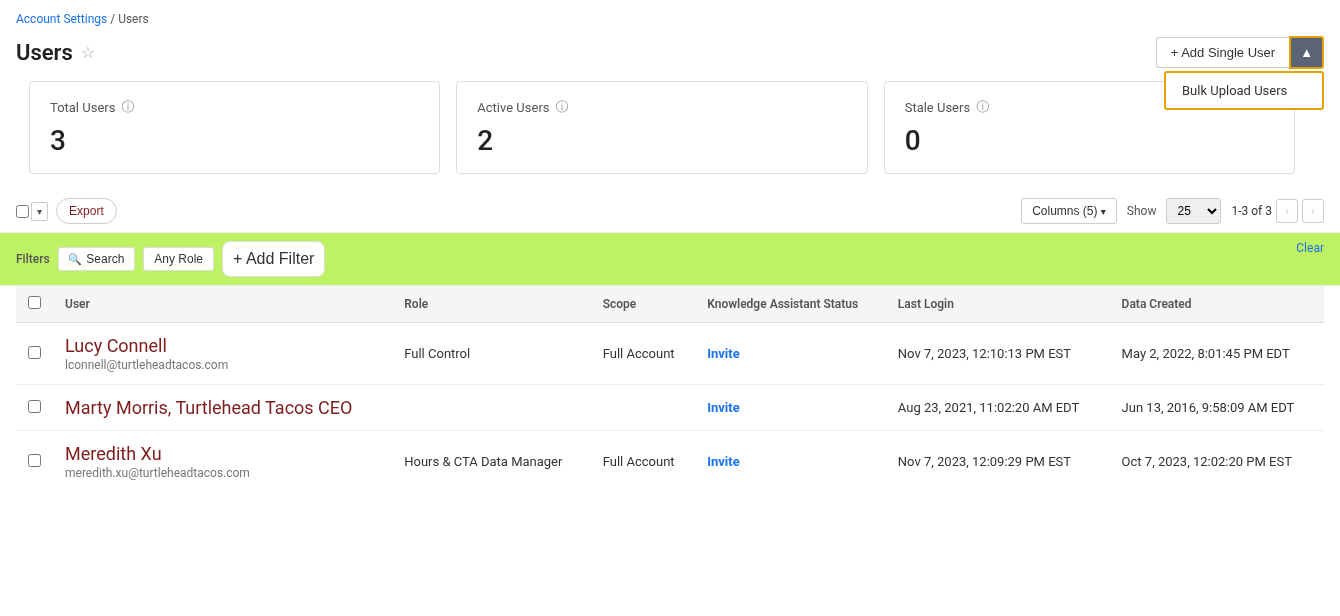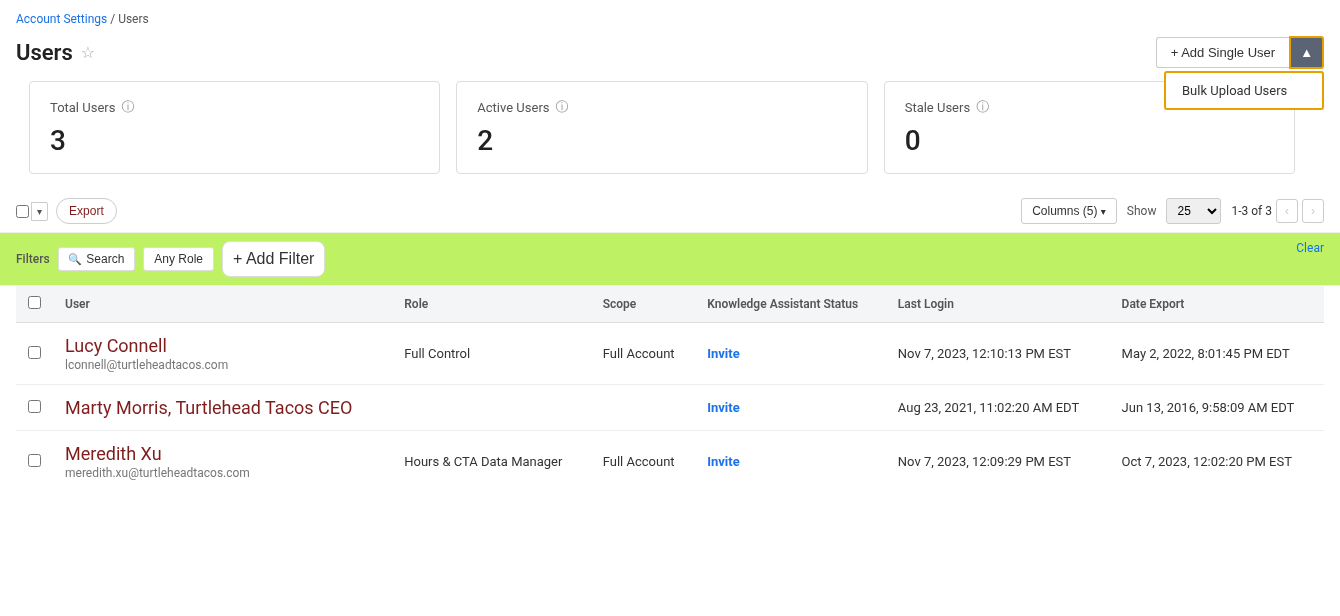--- a/index.html
+++ b/index.html
@@ -154,21 +154,21 @@
     <thead>
       <tr>
         <th class="checkbox-cell">
           <input type="checkbox" style="">
         </th>
         <th>User</th>
         <th>Role</th>
         <th>Scope</th>
         <th>Knowledge Assistant Status</th>
         <th>Last Login</th>
-        <th>Date Export</th>
+        <th>Data Created</th>
       </tr>
     </thead>
     <tbody id="table-body">
     <tr>
     <td class="checkbox-cell">
       <input type="checkbox" style="">
     </td>
     <td>
       <a href="#" class="user-link">Lucy Connell</a>
       <div class="user-email">lconnell@turtleheadtacos.com</div>

